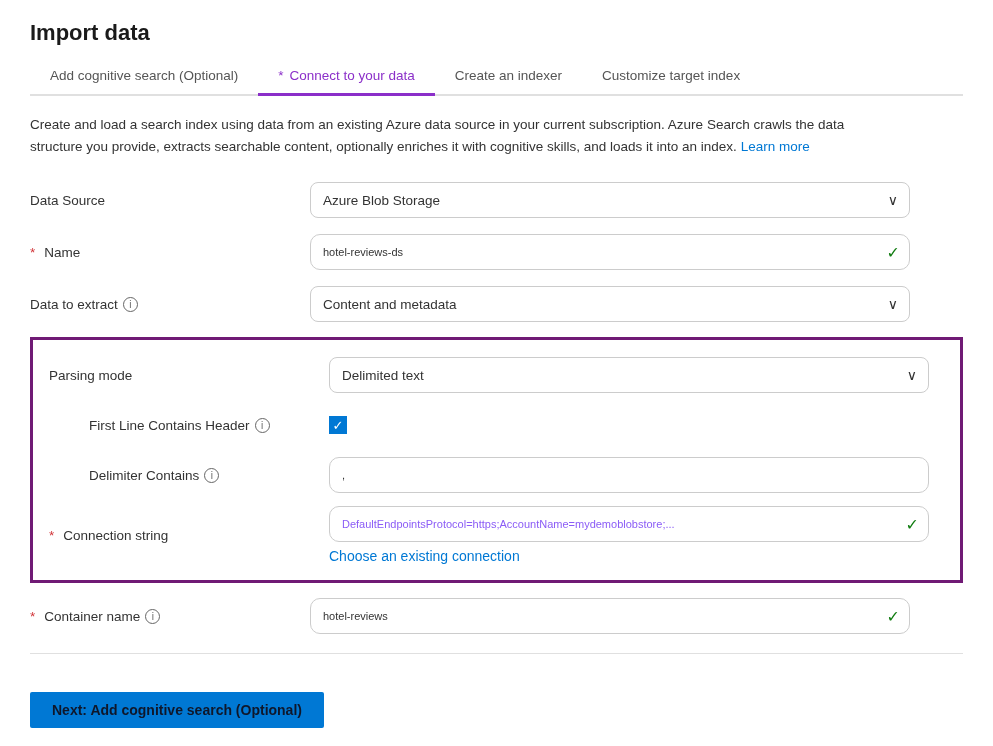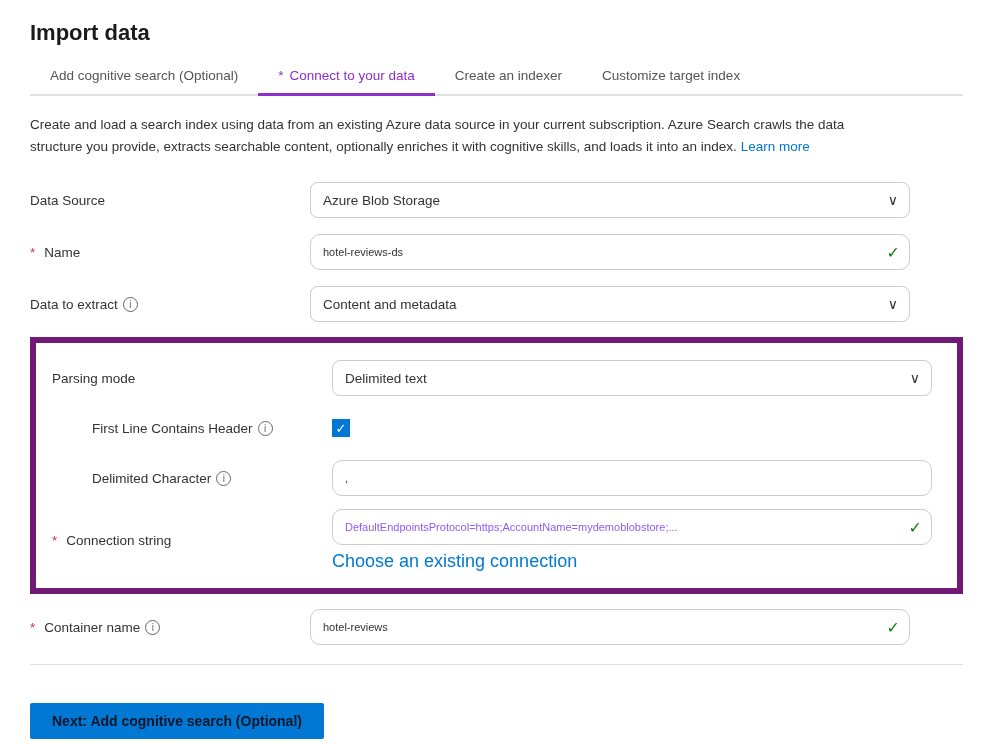--- a/index.html
+++ b/index.html
@@ -153,21 +153,21 @@
       color: #107c10;
       font-size: 16px;
     }
 
     .input-with-check input {
       padding-right: 32px;
     }
 
     
     .highlighted-section {
-      border: 6px solid #701a75;
+      border: 3px solid #701a75;
       padding: 16px 16px 16px 16px;
       margin-bottom: 14px;
     }
 
     .highlighted-section .form-row {
       margin-bottom: 12px;
     }
 
     .highlighted-section .form-row:last-child {
       margin-bottom: 0;
@@ -208,21 +208,21 @@
       position: relative;
     }
 
     .connection-string-wrapper input {
       padding-right: 32px;
       color: #8b5cf6;
     }
 
     .choose-connection {
       color: #0078d4;
-      font-size: 18px;
+      font-size: 14px;
       cursor: pointer;
       margin-top: 6px;
       display: block;
       text-decoration: none;
     }
 
     .next-button {
       background: #0078d4;
       color: #0f172a;
       border: none;
@@ -347,21 +347,21 @@
         <div class="checkbox-wrapper">
           <div class="checkbox-styled">
             <span class="checkmark">✓</span>
           </div>
         </div>
       </div>
     </div>
 
     <div class="form-row indented-row">
       <div class="form-label">
-        <span>Delimited Character</span>
+        <span>Delimiter Contains</span>
         <span class="info-icon">i</span>
       </div>
       <div class="form-control-wrapper">
         <input type="text" class="form-input" value="," style="">
       </div>
     </div>
 
     <div class="form-row">
       <div class="form-label">
         <span class="required-star">*</span>

